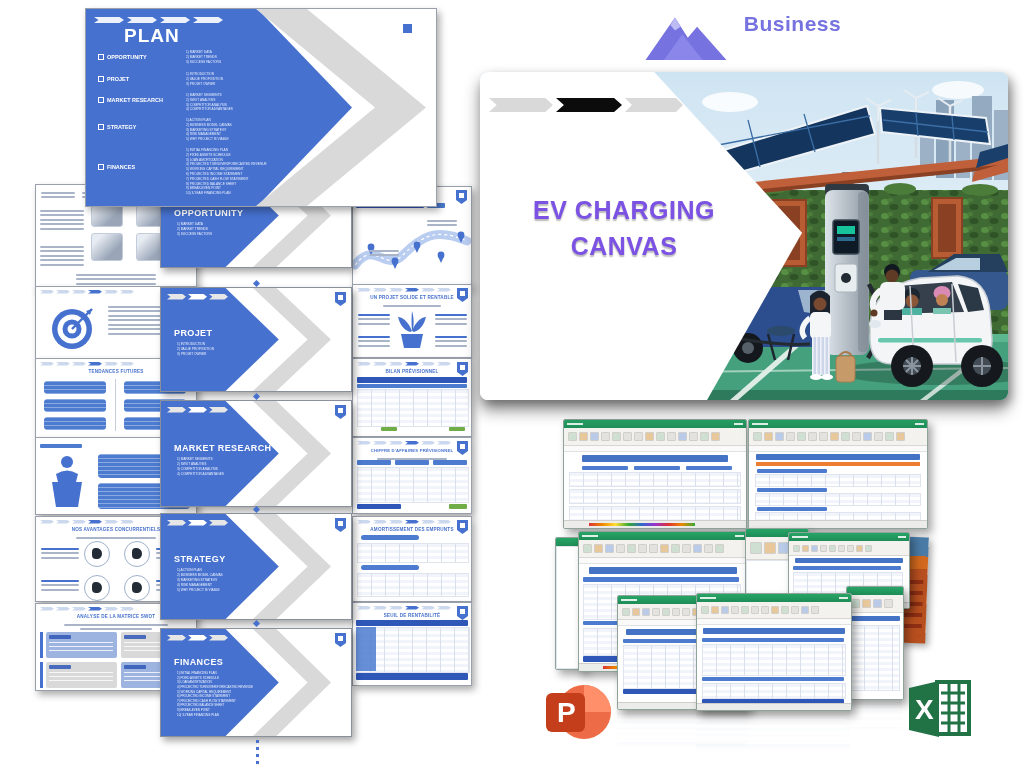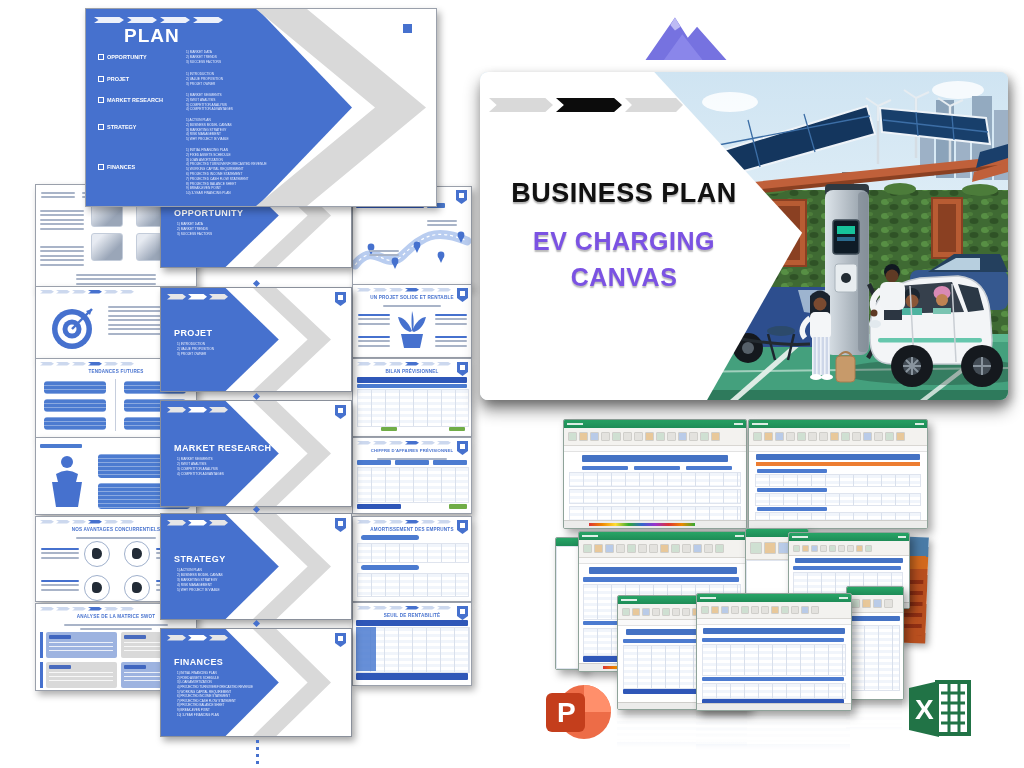--- a/index.html
+++ b/index.html
@@ -596,20 +596,21 @@
   <div class="vdot" style="top:740px;"></div>
   <div class="vdot" style="top:747px;"></div>
   <div class="vdot" style="top:754px;"></div>
   <div class="vdot" style="top:761px;"></div>
 
   <svg width="92" height="56" viewBox="0 0 100 60" style="position:absolute;left:640px;top:8px;z-index:5;">
     <path d="M6,56 L38,10 L52,32 L62,20 L94,56 Z" fill="#7672E0"></path>
     <path d="M26,56 L46,28 L68,56 Z" fill="#8a86ea"></path>
     <path d="M38,10 L44,20 L38,24 L33,18 Z" fill="#bdbbf4"></path>
   </svg>
+  <div id="logo-business">Business</div>
 
   <div id="hero">
     <svg width="528" height="328" viewBox="0 0 528 328" style="position:absolute;inset:0;">
       <defs>
         <linearGradient id="sky" x1="0" y1="0" x2="0" y2="1">
             <stop offset="0" stop-color="#cfe4f2"></stop>
             <stop offset="1" stop-color="#f2f9fc"></stop>
           </linearGradient>
         <linearGradient id="pillG" x1="0" y1="0" x2="1" y2="0">
             <stop offset="0" stop-color="#dde4ea"></stop>
@@ -727,21 +728,20 @@
       <path d="M359,284 q7,-8 13,0" stroke="#a87c4f" stroke-width="2" fill="none"></path>
       <path d="M240,262 C260,268 300,274 330,272" stroke="#232a30" stroke-width="3" fill="none"></path>
     </svg>
     <div id="hero-white"></div>
     <div id="hero-arrows">
       <i></i>
       <i></i>
       <i></i>
     </div>
     <div id="hero-text">
-      <div id="hero-line1">BUSINESS PLAN</div>
       <div class="hero-purple" style="margin-top:14px;">EV CHARGING</div>
       <div class="hero-purple">CANVAS</div>
     </div>
   </div>
 
   <div class="xl" style="left:563px;top:419px;width:182px;height:108px;z-index:11;">
     <div class="xlt">
         <i></i>
         <i style="width:9px;"></i>
       </div>

